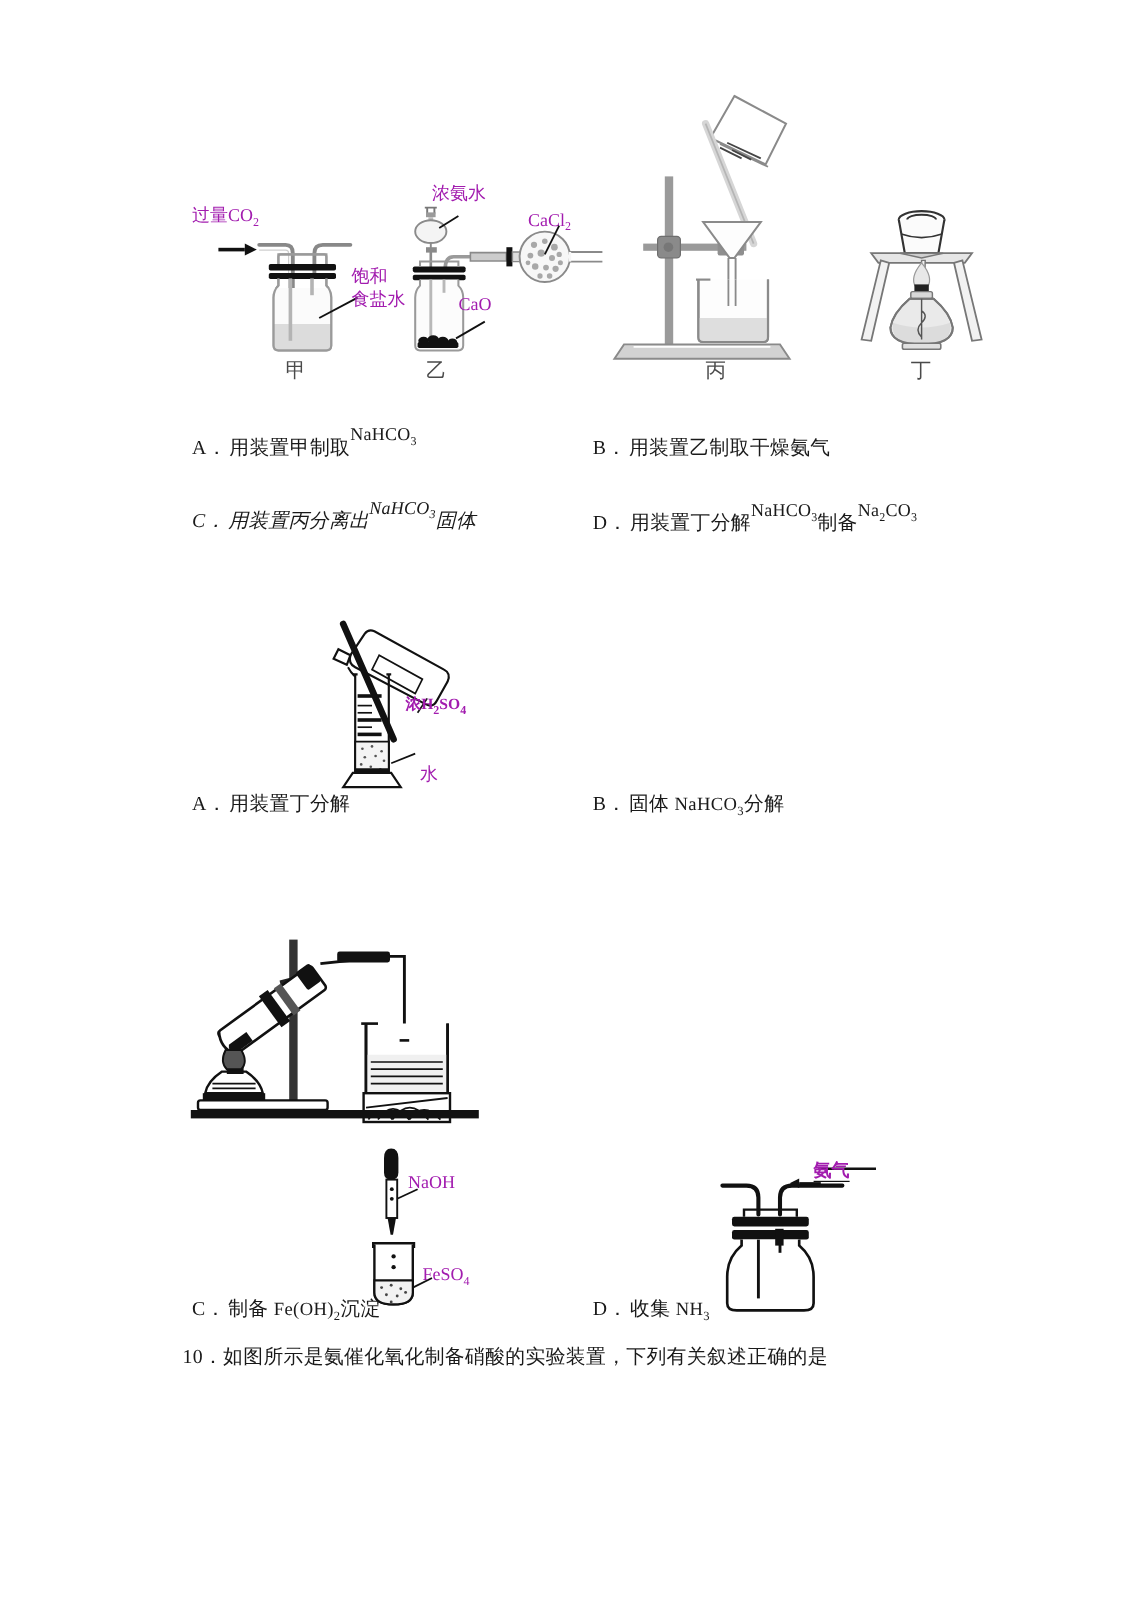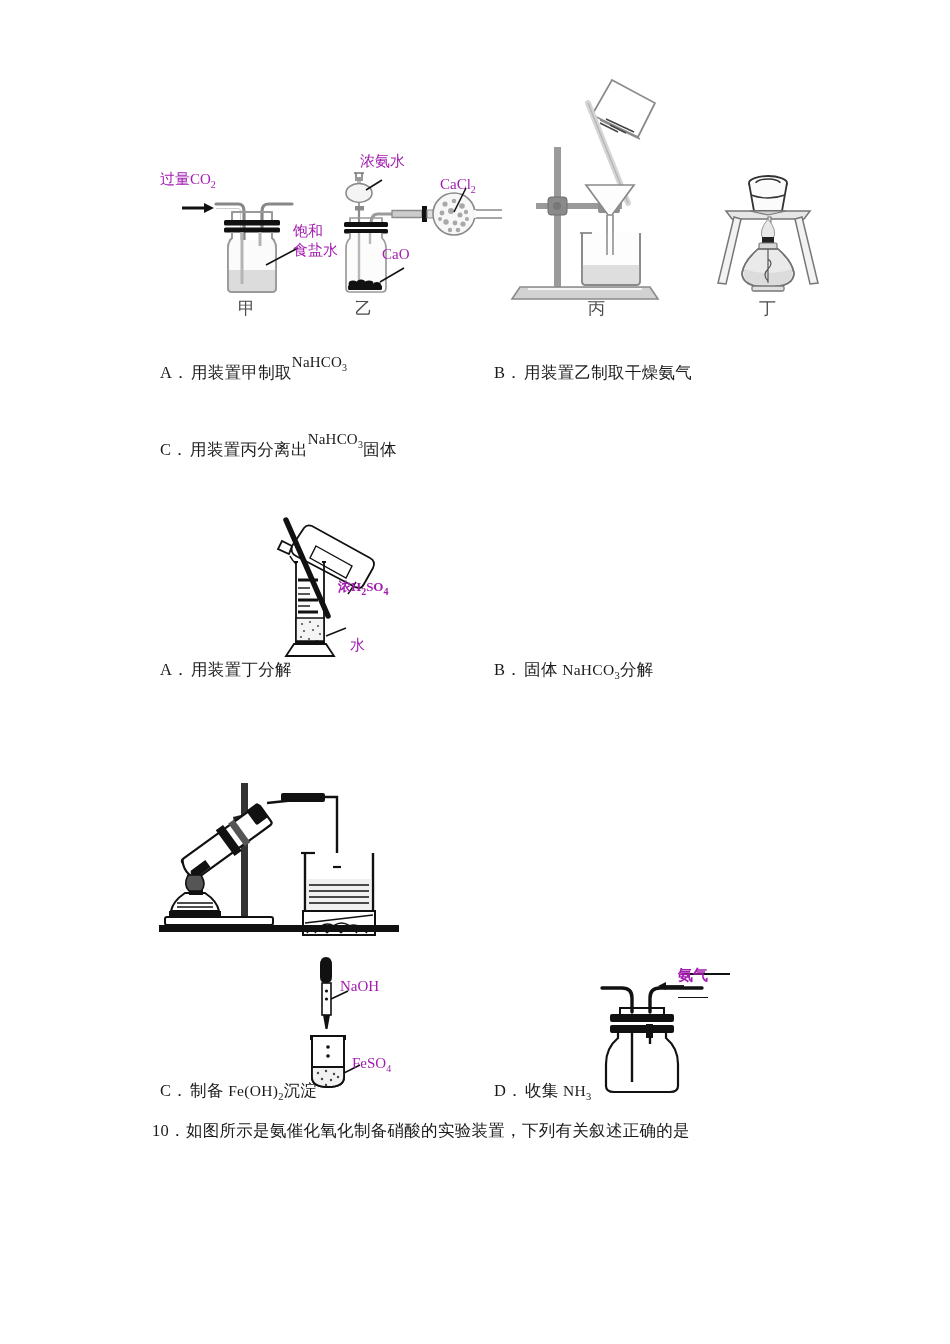--- a/index.html
+++ b/index.html
@@ -57,21 +57,21 @@
     white-space: nowrap;
     color: #a21caf;
   }
   .annot.sm { font-size: 13px; }
   .annot sub { font-size: 10px; }
 
   
   .fig { position: absolute; }
   svg { display: block; overflow: visible; }
 
-  .underline-txt { border-bottom: 1.6px solid #111; padding-bottom: 14px; }
+  .underline-txt { border-bottom: 1.6px solid #111; padding-bottom: 0; }
 </style>
 </head>
 <body>
 
 <div class="page">
 
   <div class="annot" style="left:160px; top:170px;">
     <span>过量CO</span><sub>2</sub>
   </div>
 
@@ -267,24 +267,27 @@
   <div class="figlabel" style="left:759px; top:297px;">丁</div>
 
   <div class="opt" style="left:160px; top:362px;">
     <span class="lbl">A．</span><span>用装置甲制取</span><span class="formula"><span>NaHCO</span><sub>3</sub></span>
   </div>
 
   <div class="opt" style="left:494px; top:362px;">
     <span class="lbl">B．</span><span>用装置乙制取干燥氨气</span>
   </div>
 
-  <div class="opt" style="left:160px; top:439px;">
+  <div class="opt" style="left:160px; top:423px;font-style:italic;">
     <span class="lbl">C．</span><span>用装置丙分离出</span><span class="formula"><span>NaHCO</span><sub>3</sub></span><span>固体</span>
   </div>
 
+  <div class="opt" style="left:494px; top:425px;">
+    <span class="lbl">D．</span><span>用装置丁分解</span><span class="formula"><span>NaHCO</span><sub>3</sub></span><span>制备</span><span class="formula"><span>Na</span><sub>2</sub><span>CO</span><sub>3</sub></span>
+  </div>
 
 
   <div class="fig" style="left:252px; top:518px;">
     <svg width="170" height="140" viewBox="0 0 170 140">
 
       <g stroke="#111" stroke-width="1.8" fill="#ffffff">
         <path d="M40,28 L52,10 Q55,6 60,8 L118,40 Q124,43 121,50 L112,66 Q109,72 103,69 L44,38 Q38,35 40,28 Z"></path>
       </g>
 
       <path d="M40,28 L30,23 L26,31 L37,36 Z" fill="#ffffff" stroke="#111" stroke-width="1.8"></path>

